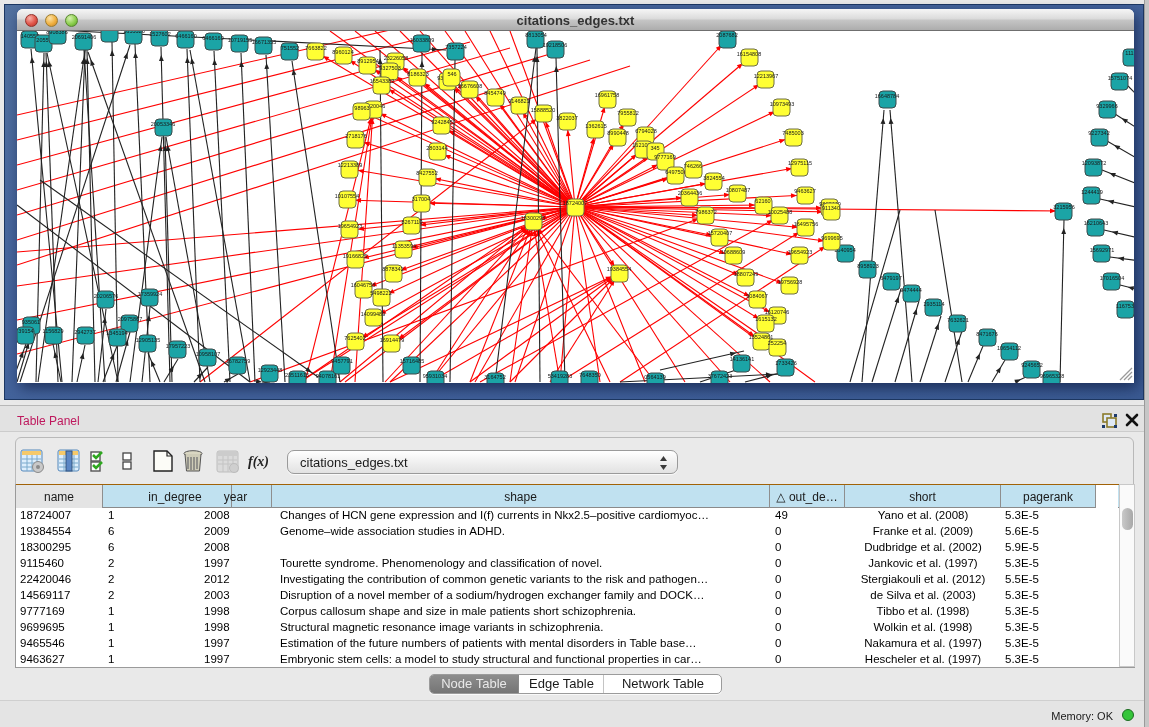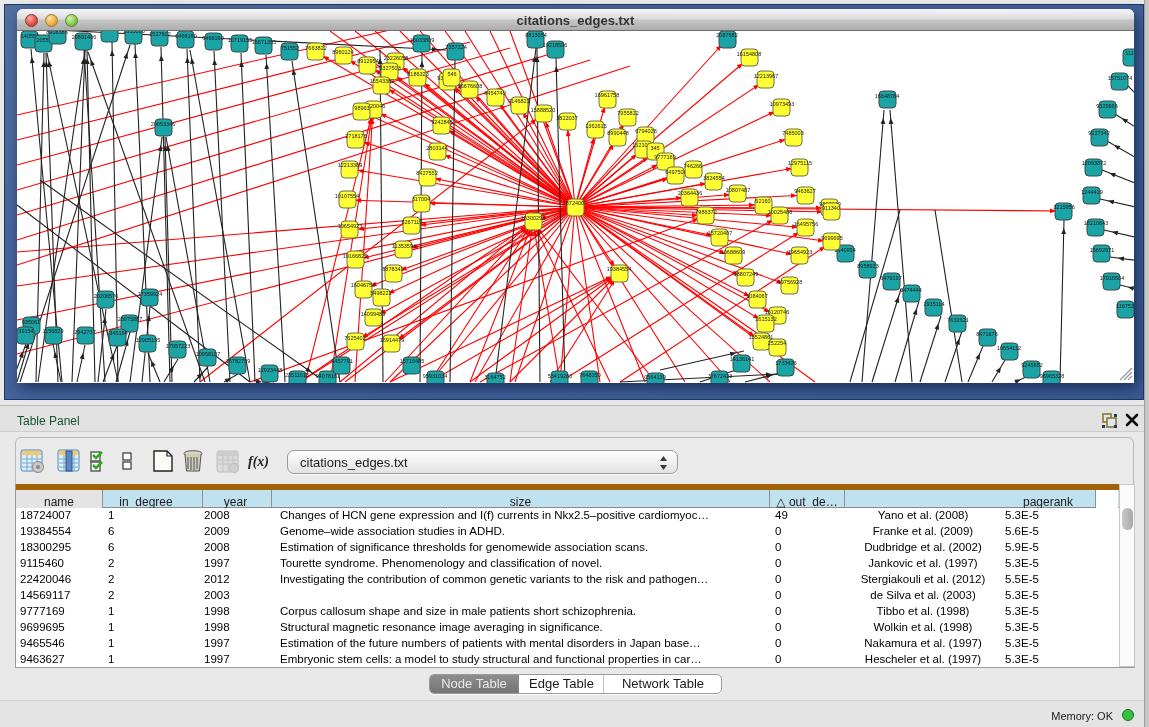--- a/index.html
+++ b/index.html
@@ -15,31 +15,31 @@
 #titlebar { left:0; top:0; width:1117px; height:22px; border-radius:6px 6px 0 0;
   background:linear-gradient(#f6f6f6,#dcdcdc 45%,#c4c4c4 55%,#adadad);
   border-bottom:1px solid #6f6f6f; }
 #title { width:100%; text-align:center; top:4px; font-size:13px; font-weight:bold; color:#333; }
 .tl { width:13px; height:13px; border-radius:50%; top:4.5px; }
 #canvas { left:0; top:22px; width:1117px; height:352px; background:#fff; overflow:hidden; }
 
 
 #tpbar { left:0; top:405px; width:1149px; height:27px; background:#e2e2e2;
   border-top:1px solid #b7b7b7; border-bottom:1px solid #cccccc; }
-#tpbar .lbl { position:absolute; left:17px; top:8px; font-size:12px; color:#14532d; }
+#tpbar .lbl { position:absolute; left:17px; top:8px; font-size:12px; color:#be185d; }
 #panelbox { left:15px; top:437px; width:1119px; height:231px;
   border:1px solid #b9b9b9; border-radius:6px; background:#eaeaea; }
 #combo { left:287px; top:450px; width:391px; height:24px; border:1px solid #9a9a9a;
   border-radius:7px; background:linear-gradient(#ffffff,#ededed 60%,#e2e2e2);
   box-shadow:0 1px 1px rgba(255,255,255,.8); }
 #combo .txt { position:absolute; left:12px; top:4px; font-size:13px; color:#1a1a1a; }
 
 
 #thead { left:16px; top:484px; width:1103px; height:24px; background:#c0e1f0;
-  border-top:6px solid #a16207; border-bottom:1px solid #8a8a8a; }
+  border-top:1px solid #a16207; border-bottom:1px solid #8a8a8a; }
 .hc { position:absolute; top:0; height:24px; font-size:12px; color:#1a1a1a;
   text-align:center; line-height:24px; border-right:1px solid #8e8e8e; }
 #tbody { left:16px; top:508px; width:1103px; height:159px; background:#fff; }
 .trow { position:absolute; left:0; width:1135px; height:16px; font-size:11.5px; color:#000; }
 .trow span { position:absolute; top:1px; white-space:nowrap; }
 .trow .ctr { text-align:center; }
 #vscroll { left:1119px; top:484px; width:16px; height:183px; background:#fafafa;
   border:1px solid #c8c8c8; }
 #vthumb { left:1121.5px; top:508px; width:11px; height:22px; background:linear-gradient(90deg,#c9c9c9,#a8a8a8);
   border-radius:6px; }
@@ -776,24 +776,25 @@
 <div class="abs" id="combo">
   <div class="txt">citations_edges.txt</div>
   <svg style="position:absolute;right:9px;top:5px" width="9" height="14">
     <path d="M4.5,0 L8,5 H1 Z" fill="#3a3a3a"></path>
     <path d="M4.5,14 L8,9 H1 Z" fill="#3a3a3a"></path>
   </svg>
 </div>
 
 <div class="abs" id="thead">
   <div class="hc" style="left:0;width:87px;background:#e4e4e4">name</div>
-  <div class="hc" style="left:74px;width:113px">in_degree</div>
+  <div class="hc" style="left:103px;width:113px">in_degree</div>
   <div class="hc" style="left:184px;width:72px">year</div>
-  <div class="hc" style="left:256px;width:498px">size</div>
+  <div class="hc" style="left:256px;width:498px">shape</div>
   <div class="hc" style="left:754px;width:75px">△ out_de…</div>
+  <div class="hc" style="left:829px;width:156px">short</div>
   <div class="hc" style="left:985px;width:95px">pagerank</div>
   <div class="hc" style="left:1080px;width:22px;background:#fff;border-right:none"></div>
 </div>
 <div class="abs" id="tbody"></div>
 <div class="trow" style="top:508px">
 <span style="left:20px">18724007</span>
 <span style="left:108px">1</span>
 <span style="left:204px">2008</span>
 <span style="left:280px">Changes of HCN gene expression and I(f) currents in Nkx2.5–positive cardiomyoc…</span>
 <span style="left:775px">49</span>
@@ -806,21 +807,20 @@
 <span style="left:204px">2009</span>
 <span style="left:280px">Genome–wide association studies in ADHD.</span>
 <span style="left:775px">0</span>
 <span class="ctr" style="left:845px;width:156px">Franke et al. (2009)</span>
 <span style="left:1005px">5.6E-5</span>
 </div>
 <div class="trow" style="top:540px">
 <span style="left:20px">18300295</span>
 <span style="left:108px">6</span>
 <span style="left:204px">2008</span>
-<span style="left:280px">Estimation of significance thresholds for genomewide association scans.</span>
 <span style="left:775px">0</span>
 <span class="ctr" style="left:845px;width:156px">Dudbridge et al. (2002)</span>
 <span style="left:1005px">5.9E-5</span>
 </div>
 <div class="trow" style="top:556px">
 <span style="left:20px">9115460</span>
 <span style="left:108px">2</span>
 <span style="left:204px">1997</span>
 <span style="left:280px">Tourette syndrome. Phenomenology and classification of novel.</span>
 <span style="left:775px">0</span>
@@ -833,47 +833,48 @@
 <span style="left:204px">2012</span>
 <span style="left:280px">Investigating the contribution of common genetic variants to the risk and pathogen…</span>
 <span style="left:775px">0</span>
 <span class="ctr" style="left:845px;width:156px">Stergiakouli et al. (2012)</span>
 <span style="left:1005px">5.5E-5</span>
 </div>
 <div class="trow" style="top:588px">
 <span style="left:20px">14569117</span>
 <span style="left:108px">2</span>
 <span style="left:204px">2003</span>
+<span style="left:280px">Disruption of a novel member of a sodium/hydrogen exchanger family and DOCK…</span>
 <span style="left:775px">0</span>
 <span class="ctr" style="left:845px;width:156px">de Silva et al. (2003)</span>
 <span style="left:1005px">5.3E-5</span>
 </div>
 <div class="trow" style="top:604px">
 <span style="left:20px">9777169</span>
 <span style="left:108px">1</span>
 <span style="left:204px">1998</span>
 <span style="left:280px">Corpus callosum shape and size in male patients short schizophrenia.</span>
 <span style="left:775px">0</span>
 <span class="ctr" style="left:845px;width:156px">Tibbo et al. (1998)</span>
 <span style="left:1005px">5.3E-5</span>
 </div>
 <div class="trow" style="top:620px">
 <span style="left:20px">9699695</span>
 <span style="left:108px">1</span>
 <span style="left:204px">1998</span>
-<span style="left:280px">Structural magnetic resonance image averaging in significance.</span>
+<span style="left:280px">Structural magnetic resonance image variants in schizophrenia.</span>
 <span style="left:775px">0</span>
 <span class="ctr" style="left:845px;width:156px">Wolkin et al. (1998)</span>
 <span style="left:1005px">5.3E-5</span>
 </div>
 <div class="trow" style="top:636px">
 <span style="left:20px">9465546</span>
 <span style="left:108px">1</span>
 <span style="left:204px">1997</span>
-<span style="left:280px">Estimation of the future numbers of patients with mental disorders in Japan base…</span>
+<span style="left:280px">Estimation of the future numbers of patients with mental disorders in Table base…</span>
 <span style="left:775px">0</span>
 <span class="ctr" style="left:845px;width:156px">Nakamura et al. (1997)</span>
 <span style="left:1005px">5.3E-5</span>
 </div>
 <div class="trow" style="top:652px">
 <span style="left:20px">9463627</span>
 <span style="left:108px">1</span>
 <span style="left:204px">1997</span>
 <span style="left:280px">Embryonic stem cells: a model to study structural and functional properties in car…</span>
 <span style="left:775px">0</span>

